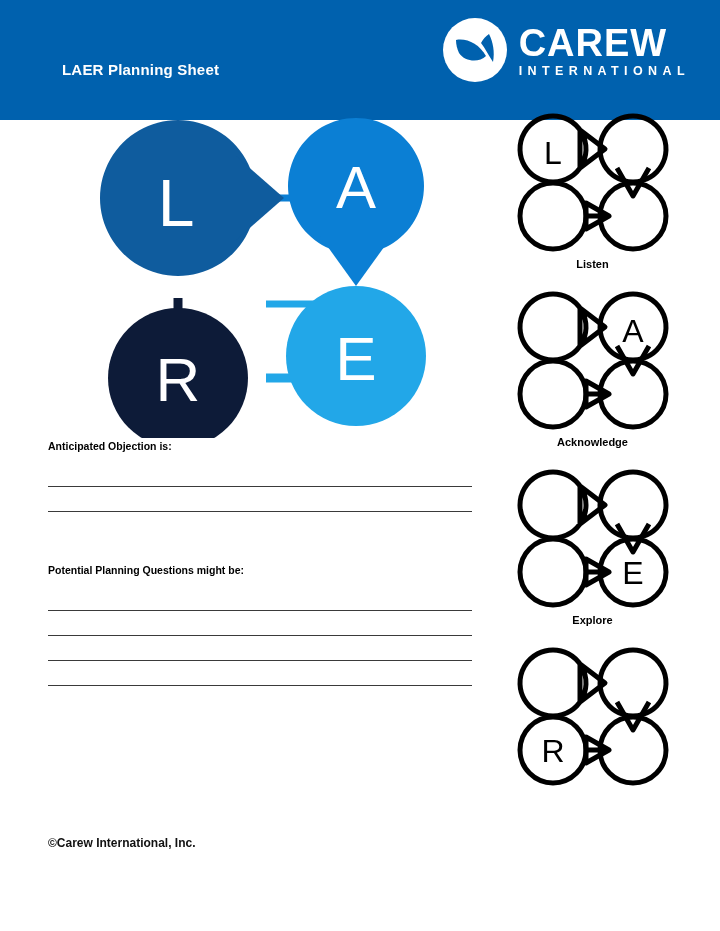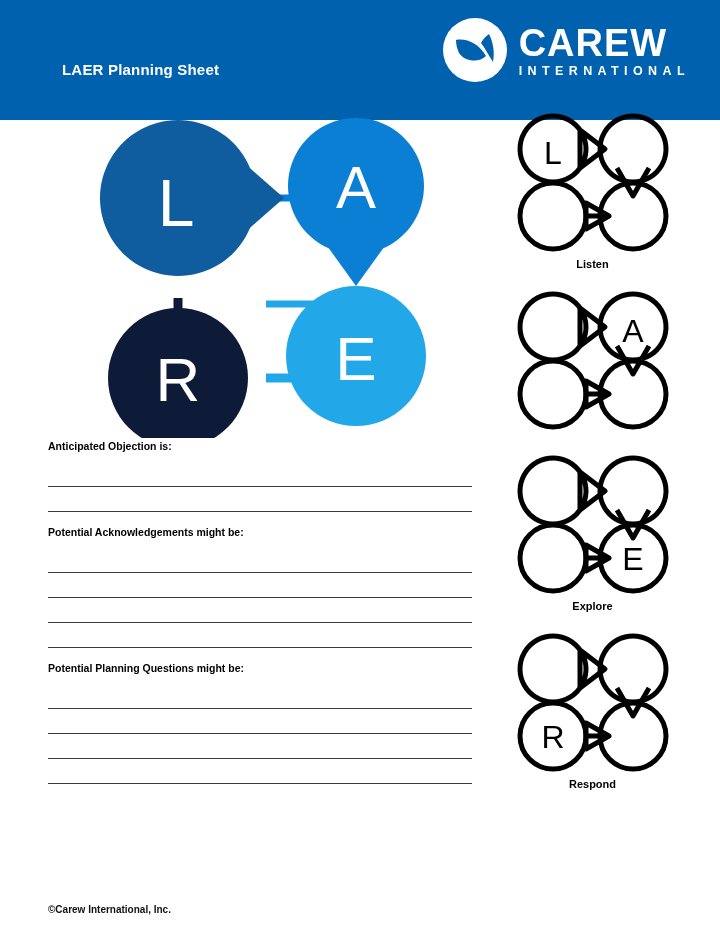--- a/index.html
+++ b/index.html
@@ -93,32 +93,32 @@
     left: 48px;
     top: 440px;
     width: 424px;
   }
   .field-label {
     font-size: 10.5px;
     font-weight: bold;
     color: #000000;
     margin: 0 0 10px 0;
   }
-  .field-block { margin-bottom: 2px; }
+  .field-block { margin-bottom: 28px; }
   .rule {
     border-bottom: 1px solid #3a3a3a;
     height: 24px;
   }
   .spacer-lg { height: 12px; }
 
   .copyright {
     position: absolute;
     left: 48px;
-    top: 904px;
-    font-size: 10px;
+    top: 836px;
+    font-size: 12px;
     color: #111111;
     font-weight: bold;
   }
 
   
   .right-col {
     position: absolute;
     left: 495px;
     top: 108px;
     width: 195px;
@@ -191,27 +191,20 @@
 <div class="form-area">
 
   <div class="field-block">
     <div class="field-label">Anticipated Objection is:</div>
     <div class="rule"></div>
     <div class="rule"></div>
   </div>
 
   <div class="spacer-lg"></div>
 
-  <div class="field-block">
-    <div class="field-label">Potential Acknowledgements might be:</div>
-    <div class="rule"></div>
-    <div class="rule"></div>
-    <div class="rule"></div>
-    <div class="rule"></div>
-  </div>
 
   <div class="spacer-lg"></div>
 
   <div class="field-block">
     <div class="field-label">Potential Planning Questions might be:</div>
     <div class="rule"></div>
     <div class="rule"></div>
     <div class="rule"></div>
     <div class="rule"></div>
   </div>
@@ -244,20 +237,21 @@
         <path d="M40 8 A33 33 0 1 0 40.01 8 Z M67 22 L92 41 L67 60 Z" stroke-linejoin="round"></path>
         <path d="M120 8 A33 33 0 1 0 120.01 8 Z"></path>
         <path d="M104 60 L120 88 L136 60" stroke-linejoin="round"></path>
         <circle cx="40" cy="108" r="33"></circle>
         <circle cx="120" cy="108" r="33"></circle>
         <path d="M96 108 L73 95 L73 121 Z" stroke-linejoin="round"></path>
         <line x1="73" y1="108" x2="96" y2="108"></line>
       </g>
       <text x="120" y="56" font-family="'Liberation Sans',sans-serif" font-size="32" fill="#000000" text-anchor="middle">A</text>
     </svg>
+    <div class="icon-caption">Acknowledge</div>
   </div>
 
   <div class="icon-block">
     <svg width="160" height="148" viewBox="0 0 160 148">
       <g fill="none" stroke="#000000" stroke-width="5">
         <path d="M40 8 A33 33 0 1 0 40.01 8 Z M67 22 L92 41 L67 60 Z" stroke-linejoin="round"></path>
         <path d="M120 8 A33 33 0 1 0 120.01 8 Z"></path>
         <path d="M104 60 L120 88 L136 60" stroke-linejoin="round"></path>
         <circle cx="40" cy="108" r="33"></circle>
         <circle cx="120" cy="108" r="33"></circle>
@@ -275,16 +269,15 @@
         <path d="M40 8 A33 33 0 1 0 40.01 8 Z M67 22 L92 41 L67 60 Z" stroke-linejoin="round"></path>
         <path d="M120 8 A33 33 0 1 0 120.01 8 Z"></path>
         <path d="M104 60 L120 88 L136 60" stroke-linejoin="round"></path>
         <circle cx="40" cy="108" r="33"></circle>
         <circle cx="120" cy="108" r="33"></circle>
         <path d="M96 108 L73 95 L73 121 Z" stroke-linejoin="round"></path>
         <line x1="73" y1="108" x2="96" y2="108"></line>
       </g>
       <text x="40" y="120" font-family="'Liberation Sans',sans-serif" font-size="32" fill="#000000" text-anchor="middle">R</text>
     </svg>
-    <div class="icon-caption">Respond</div>
   </div>
 
 </div>
 
 </body></html>

